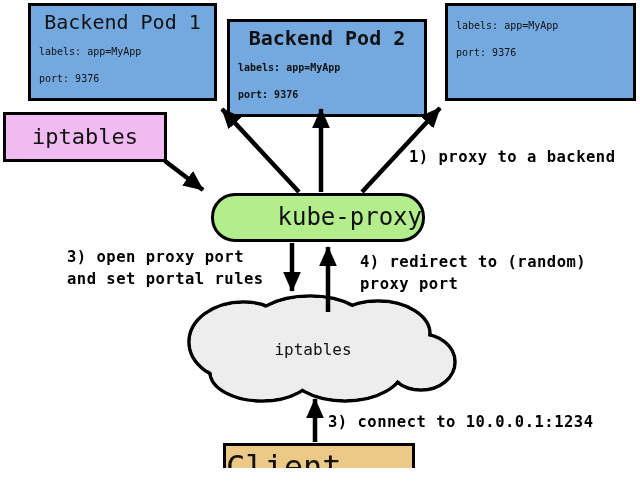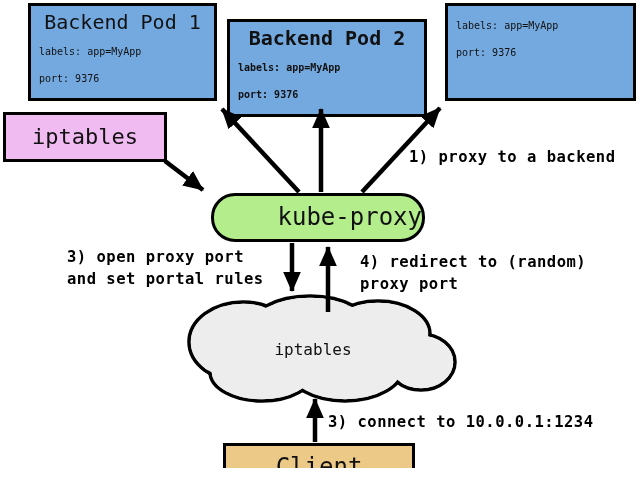--- a/index.html
+++ b/index.html
@@ -37,21 +37,21 @@
   .apiserver{
     background:var(--apiserver-fill);
     font-size:22px;text-align:center;line-height:44px;
   }
   .kube-proxy{
     background:var(--kube-proxy-fill);
     font-size:24px;text-align:right;line-height:42px;border-radius:24px;
   }
   .client{
     background:var(--client-fill);
-    font-size:24px;text-align:center;line-height:42px;text-decoration:underline;
+    font-size:32px;line-height:42px;text-decoration:underline;
   }
   .cloud-label{
     position:absolute;left:253px;top:340px;width:120px;
     font-size:16px;text-align:center;color:#111;z-index:3;
   }
   .note{
     position:absolute;z-index:3;color:#000;
     font-weight:bold;font-size:15.5px;line-height:22px;
     letter-spacing:0.5px;white-space:pre-line;
   }

